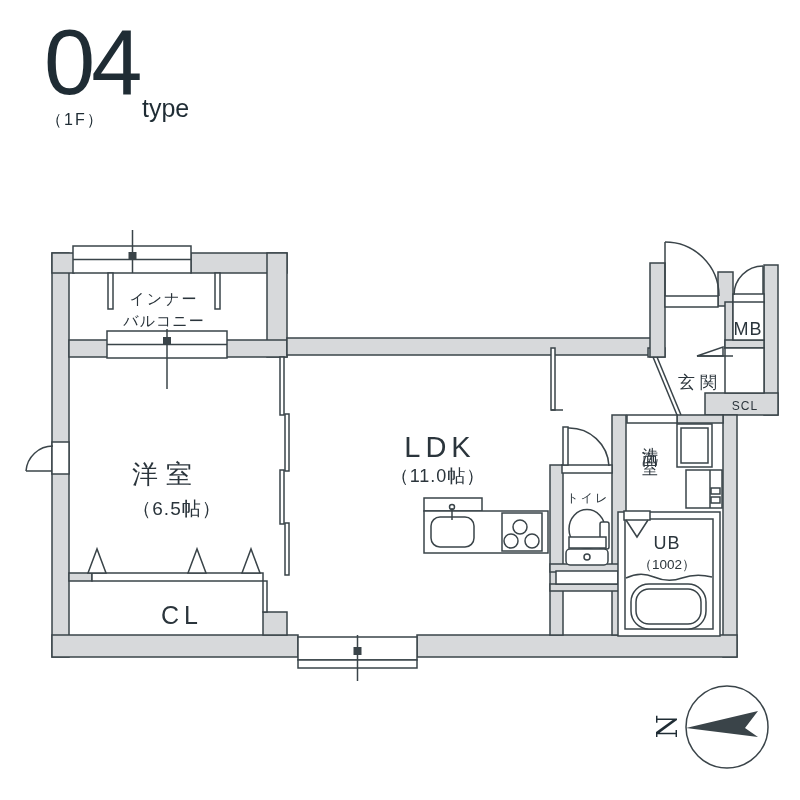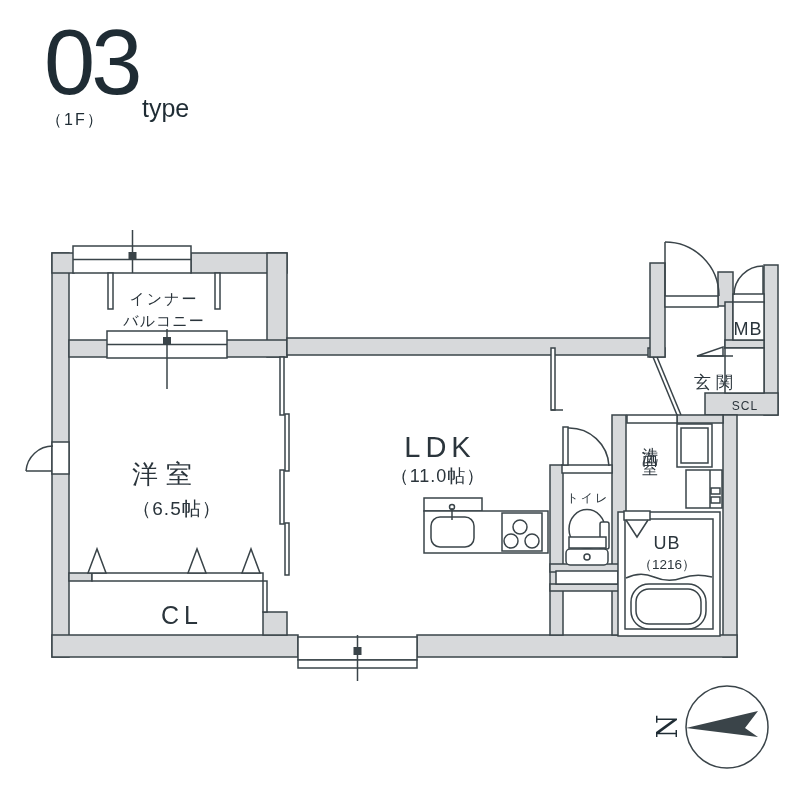--- a/index.html
+++ b/index.html
@@ -197,43 +197,43 @@
         <circle class="ln" cx="532" cy="541" r="7"></circle>
       </g>
     </g>
 
     <g>
       <circle class="ln" cx="727" cy="727" r="41"></circle>
       <path class="dk" d="M686,728 L758,711 L745,728 L758,737 Z"></path>
     </g>
   </svg>
 
-  <div class="title-num">03</div>
+  <div class="title-num">04</div>
   <div class="title-type">type</div>
   <div class="title-floor">（1F）</div>
 
   <div class="lbl" style="left:164px;top:290px;font-size:15px;letter-spacing:2px;">インナー</div>
   <div class="lbl" style="left:164px;top:312px;font-size:15px;letter-spacing:1px;">バルコニー</div>
 
   <div class="lbl" style="left:166px;top:466px;font-size:26px;letter-spacing:8px;">洋室</div>
   <div class="lbl" style="left:177px;top:500px;font-size:19px;letter-spacing:1px;">（6.5帖）</div>
 
   <div class="lbl" style="left:440px;top:439px;font-size:29px;letter-spacing:5px;">LDK</div>
   <div class="lbl" style="left:438px;top:468px;font-size:18px;letter-spacing:1px;">（11.0帖）</div>
 
   <div class="lbl" style="left:182px;top:607px;font-size:25px;letter-spacing:5px;">CL</div>
 
-  <div class="lbl" style="left:716px;top:374px;font-size:17px;letter-spacing:5px;text-align:center;">玄関</div>
+  <div class="lbl" style="left:700px;top:374px;font-size:17px;letter-spacing:5px;text-align:center;">玄関</div>
 
   <div class="lbl" style="left:748px;top:321px;font-size:18px;letter-spacing:1px;">MB</div>
 
   <div class="lbl" style="left:745px;top:398px;font-size:12px;letter-spacing:1px;">SCL</div>
 
   <div class="lbl" style="left:588px;top:490px;font-size:12px;letter-spacing:2px;">トイレ</div>
 
   <div class="lbl-v" style="left:642px;top:434px;font-size:16px;letter-spacing:6px;">洗面室</div>
 
   <div class="lbl" style="left:667px;top:535px;font-size:18px;letter-spacing:1px;">UB</div>
-  <div class="lbl" style="left:667px;top:557px;font-size:13.5px;">（1216）</div>
+  <div class="lbl" style="left:667px;top:557px;font-size:13.5px;">（1002）</div>
 
   <div class="compass-n">N</div>
 
 </div>
 
 </body></html>

